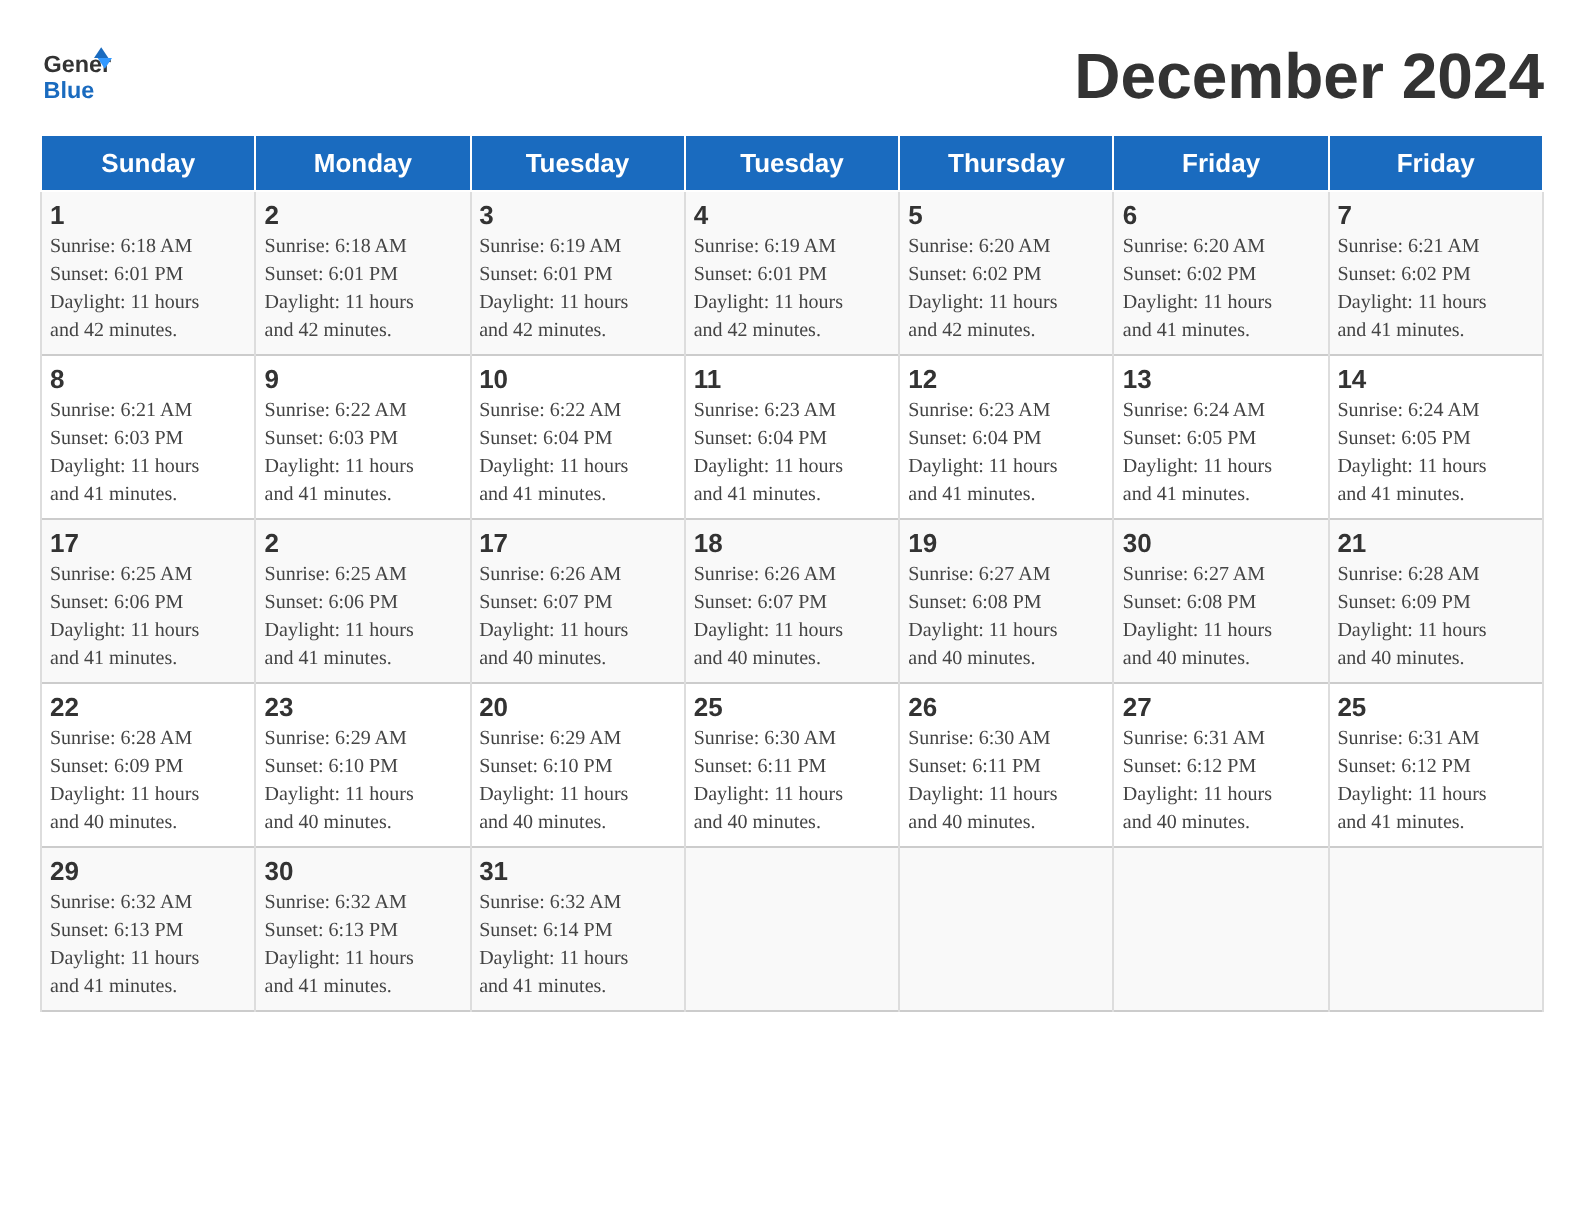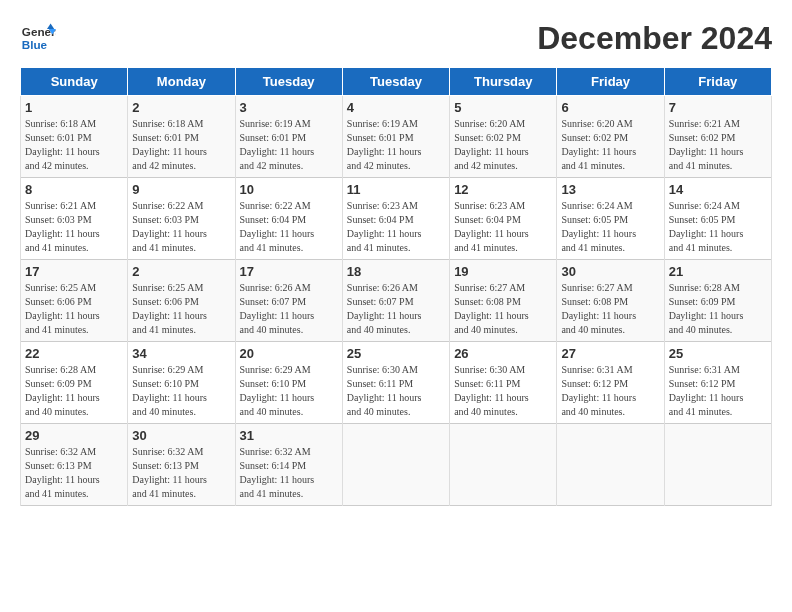--- a/index.html
+++ b/index.html
@@ -274,21 +274,21 @@
       </tr>
       <tr>
         <td>
           <span class="day-num">22</span>
           <div class="day-info" style="white-space: pre-line;">Sunrise: 6:28 AM
 Sunset: 6:09 PM
 Daylight: 11 hours
 and 40 minutes.</div>
         </td>
         <td>
-          <span class="day-num">34</span>
+          <span class="day-num">23</span>
           <div class="day-info" style="white-space: pre-line;">Sunrise: 6:29 AM
 Sunset: 6:10 PM
 Daylight: 11 hours
 and 40 minutes.</div>
         </td>
         <td>
           <span class="day-num">20</span>
           <div class="day-info" style="white-space: pre-line;">Sunrise: 6:29 AM
 Sunset: 6:10 PM
 Daylight: 11 hours

